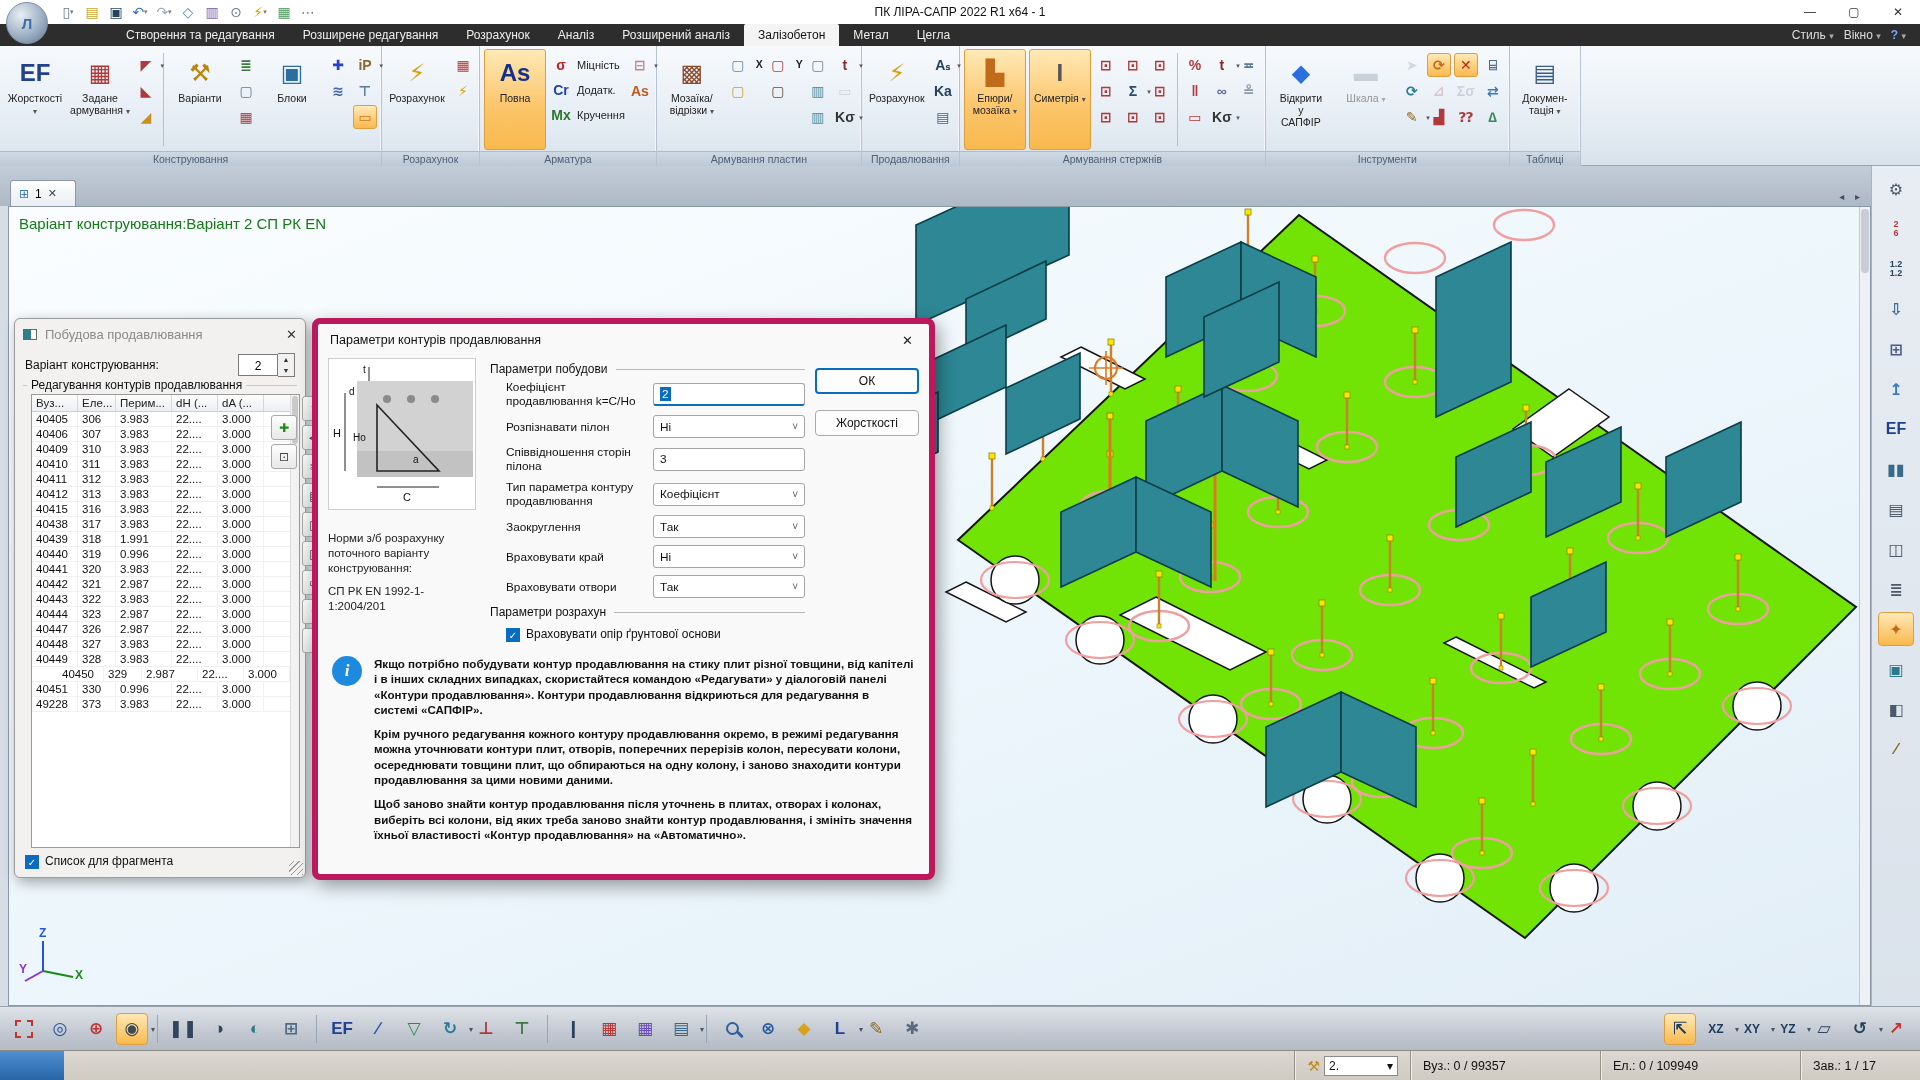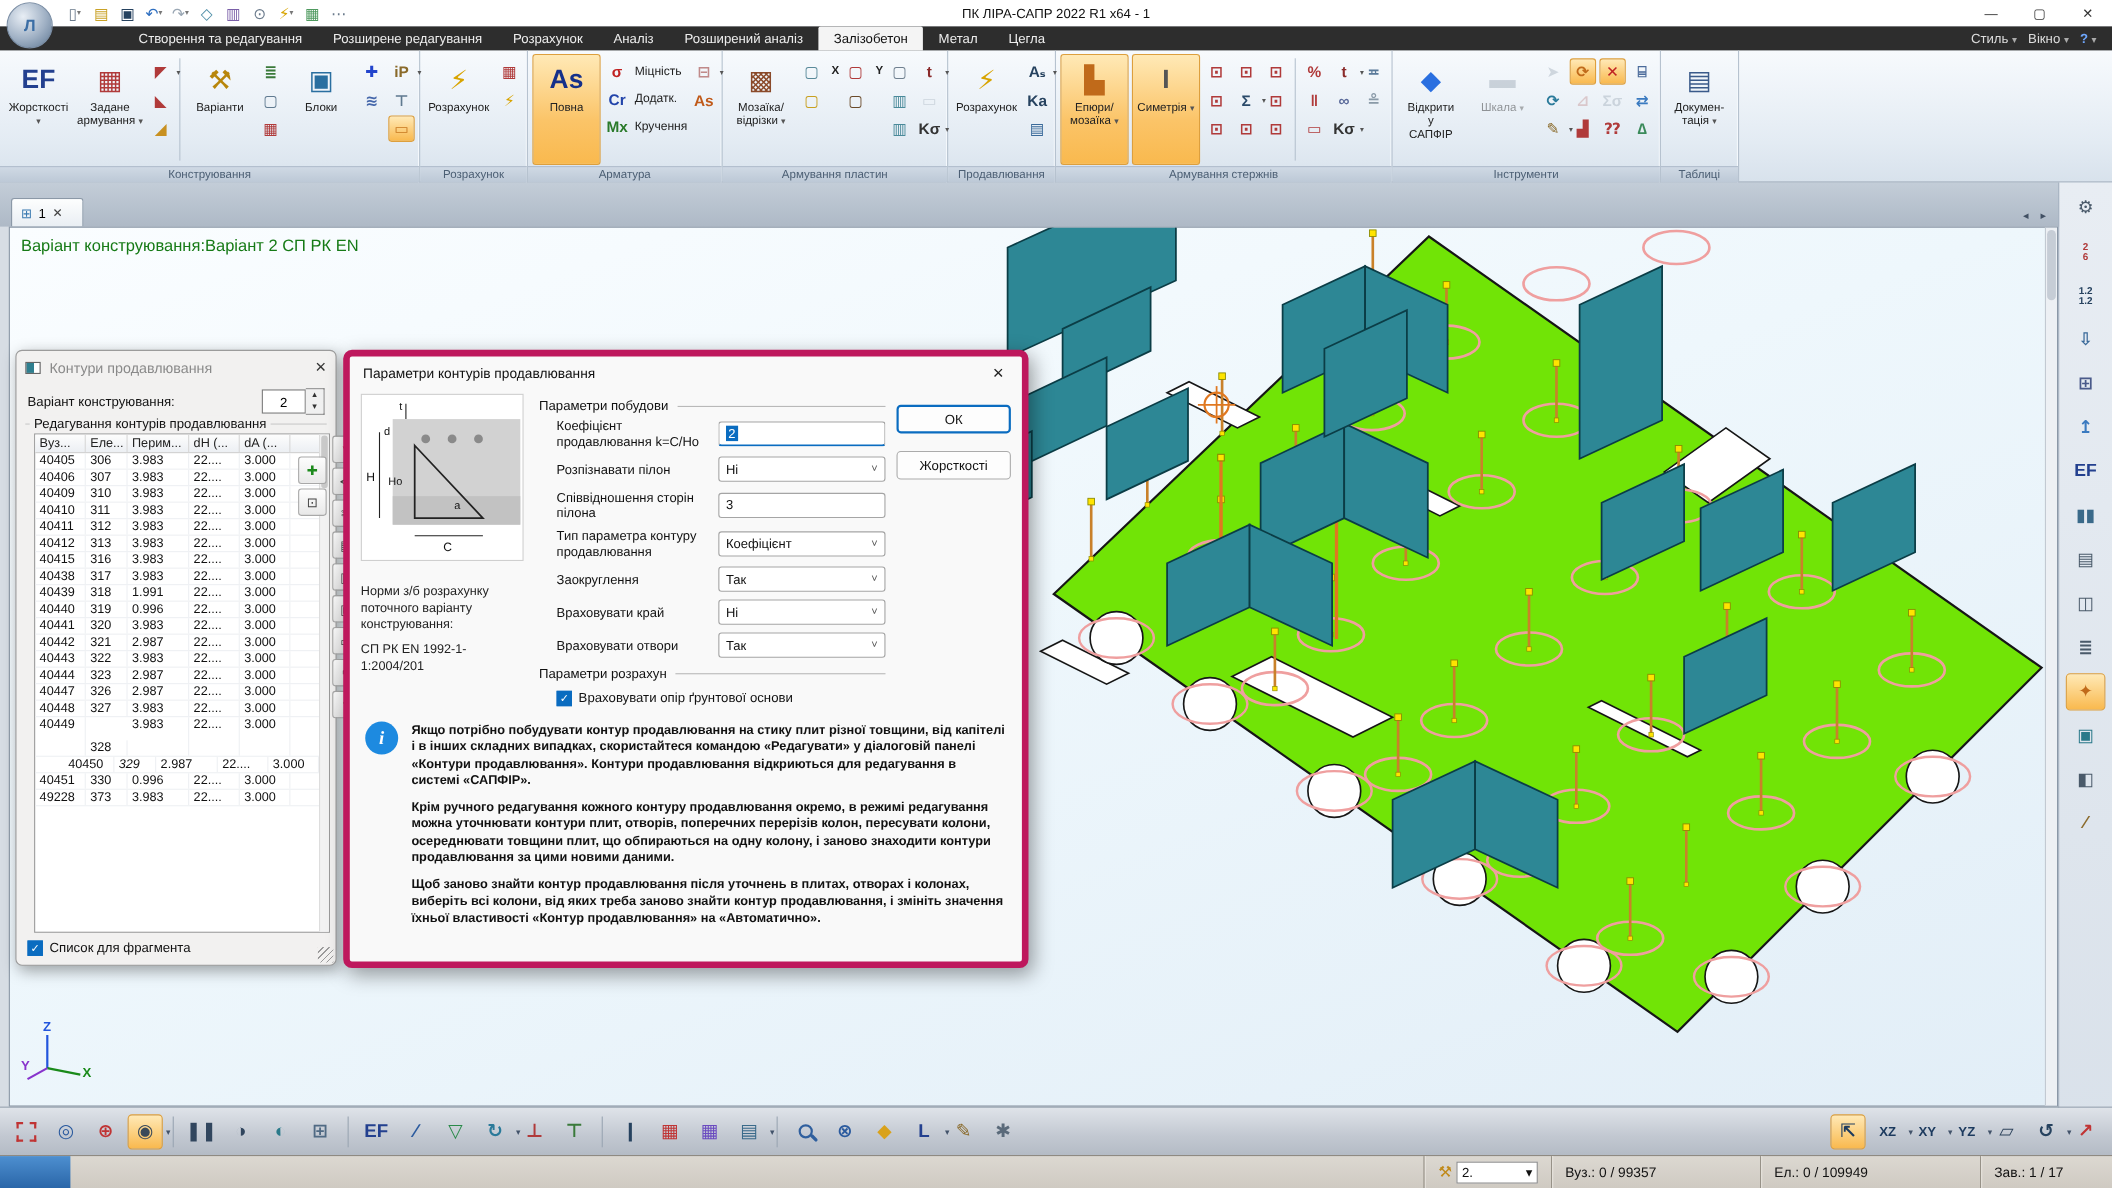--- a/index.html
+++ b/index.html
@@ -797,21 +797,21 @@
     </div>
   </div>
   <div class="scell" style="width:190px">Вуз.: 0 / 99357</div>
   <div class="scell" style="width:200px">Ел.: 0 / 109949</div>
   <div class="scell" style="width:120px">Зав.: 1 / 17</div>
 </div>
 
 <div id="palette">
   <div class="phead">
     <span class="picon"></span>
-    <span class="ptitle">Контури продавлювання</span>
+    <span class="ptitle">Побудова продавлювання</span>
     <span class="pclose">✕</span>
   </div>
   <div class="prow">
     <span class="plabel">Варіант конструювання:</span>
     <span class="spinbox">
       <span class="sval">2</span>
       <span class="arrows">
           <div>▲</div>
           <div>▼</div>
         </span>
@@ -936,28 +936,28 @@
             </div>
             <div class="drow">
               <span class="dcell" style="width: 46px;">40448</span>
               <span class="dcell" style="width: 38px;">327</span>
               <span class="dcell" style="width: 56px;">3.983</span>
               <span class="dcell" style="width: 46px;">22....</span>
               <span class="dcell" style="width: 46px;">3.000</span>
             </div>
             <div class="drow">
               <span class="dcell" style="width: 46px;">40449</span>
-              <span class="dcell" style="width: 38px; margin-top: 21px;">328</span>
+              <span class="dcell" style="width: 38px;">328</span>
               <span class="dcell" style="width: 56px;">3.983</span>
               <span class="dcell" style="width: 46px;">22....</span>
               <span class="dcell" style="width: 46px;">3.000</span>
             </div>
             <div class="drow">
               <span class="dcell" style="width: 46px; margin-left: 26px;">40450</span>
-              <span class="dcell" style="width: 38px; font-style: italic;">329</span>
+              <span class="dcell" style="width: 38px;">329</span>
               <span class="dcell" style="width: 56px;">2.987</span>
               <span class="dcell" style="width: 46px;">22....</span>
               <span class="dcell" style="width: 46px;">3.000</span>
             </div>
             <div class="drow">
               <span class="dcell" style="width: 46px;">40451</span>
               <span class="dcell" style="width: 38px;">330</span>
               <span class="dcell" style="width: 56px;">0.996</span>
               <span class="dcell" style="width: 46px;">22....</span>
               <span class="dcell" style="width: 46px;">3.000</span>

